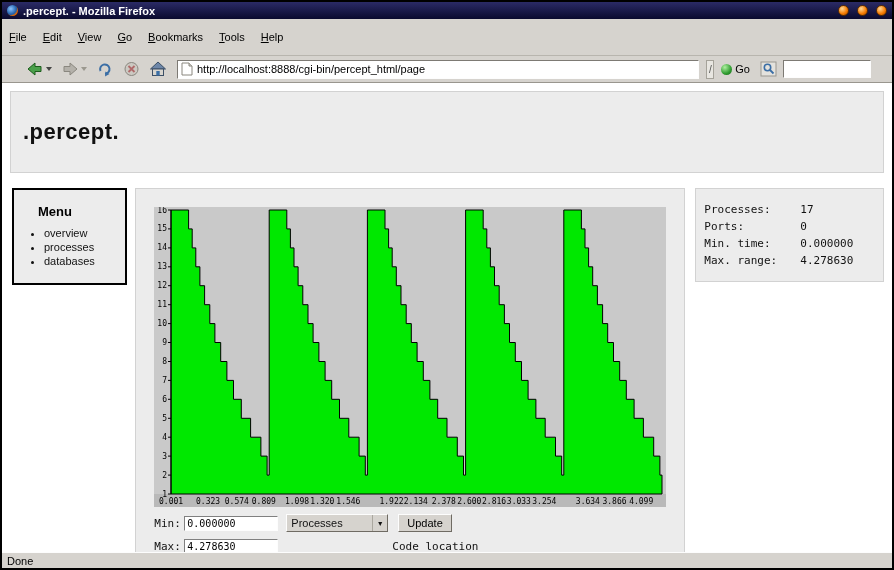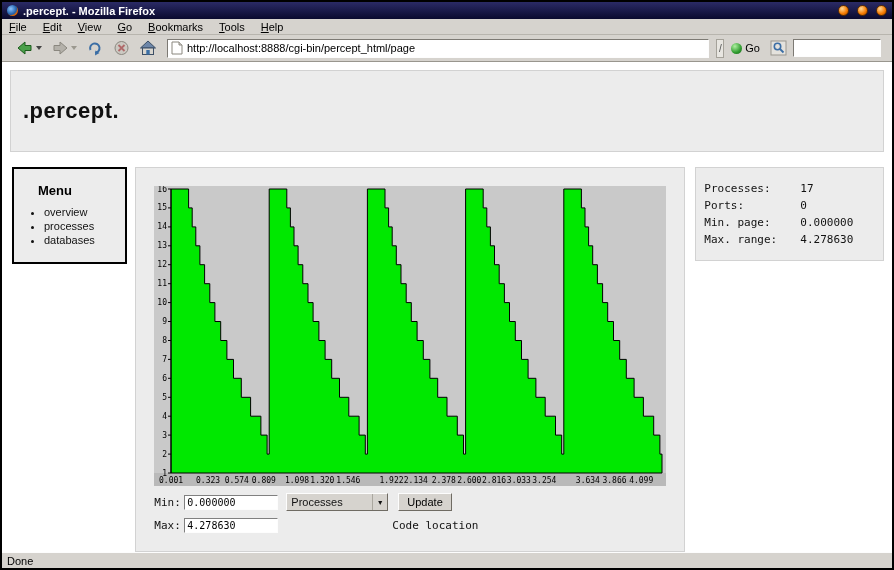--- a/index.html
+++ b/index.html
@@ -13,25 +13,25 @@
     height:17px; background:linear-gradient(#2b2b66,#0a0a2e);
     display:flex; align-items:center; padding:0 5px; gap:5px; flex:0 0 auto;
   }
   .app-icon{ width:11px;height:11px;border-radius:50%;
     background:radial-gradient(circle at 35% 35%, #8cc4ff, #1d5ea8 55%, #e66a00 70%, #9c4500); flex:0 0 auto;}
   .wtitle{ color:#fff; font-size:11px; font-weight:bold; flex:1; white-space:nowrap; overflow:hidden;}
   .win-btn{ width:11px;height:11px;border-radius:50%; margin-left:3px; flex:0 0 auto;
     background:radial-gradient(circle at 35% 30%, #ffd894, #f57900 60%, #a44f00);
     border:1px solid #5f2f00;}
   
-  .menubar{ height:16px; display:flex; align-items:center; gap:16px; padding:0 7px;
+  .menubar{ height:37px; display:flex; align-items:center; gap:16px; padding:0 7px;
     font-size:11px; color:#000; border-bottom:1px solid #b8b5ae; flex:0 0 auto;}
   .menubar span{ cursor:default; }
   
-  .toolbar{ height:27px; display:flex; align-items:center; gap:3px; padding:0 11px;
+  .toolbar{ height:27px; display:flex; align-items:center; gap:3px; padding:0 21px;
     border-bottom:1px solid #99968e; flex:0 0 auto;}
   .tbtn{ height:23px; display:flex; align-items:center; padding:0 2px; border:1px solid transparent;}
   .drop{ width:0;height:0;border-left:3px solid transparent;border-right:3px solid transparent;
     border-top:4px solid #444; margin-left:2px;}
   .drop.dis{ border-top-color:#9b988f;}
   .urlbox{ flex:1; height:19px; background:#fff; margin:0 4px;
     border:1px solid; border-color:#7d7a74 #fdfdfd #fdfdfd #7d7a74;
     display:flex; align-items:center; gap:4px; padding:0 3px;}
   .urlbox input{ border:none; outline:none; flex:1; font-size:11px;
     font-family:"Liberation Sans",sans-serif; background:transparent;}
@@ -248,21 +248,21 @@
       <div class="infobox">
         <div class="info-line">
           <span class="info-label">Processes:</span>
           <span>17</span>
         </div>
         <div class="info-line">
           <span class="info-label">Ports:</span>
           <span>0</span>
         </div>
         <div class="info-line">
-          <span class="info-label">Min. page:</span>
+          <span class="info-label">Min. time:</span>
           <span>0.000000</span>
         </div>
         <div class="info-line">
           <span class="info-label">Max. range:</span>
           <span>4.278630</span>
         </div>
       </div>
 
     </div>
   </div>

